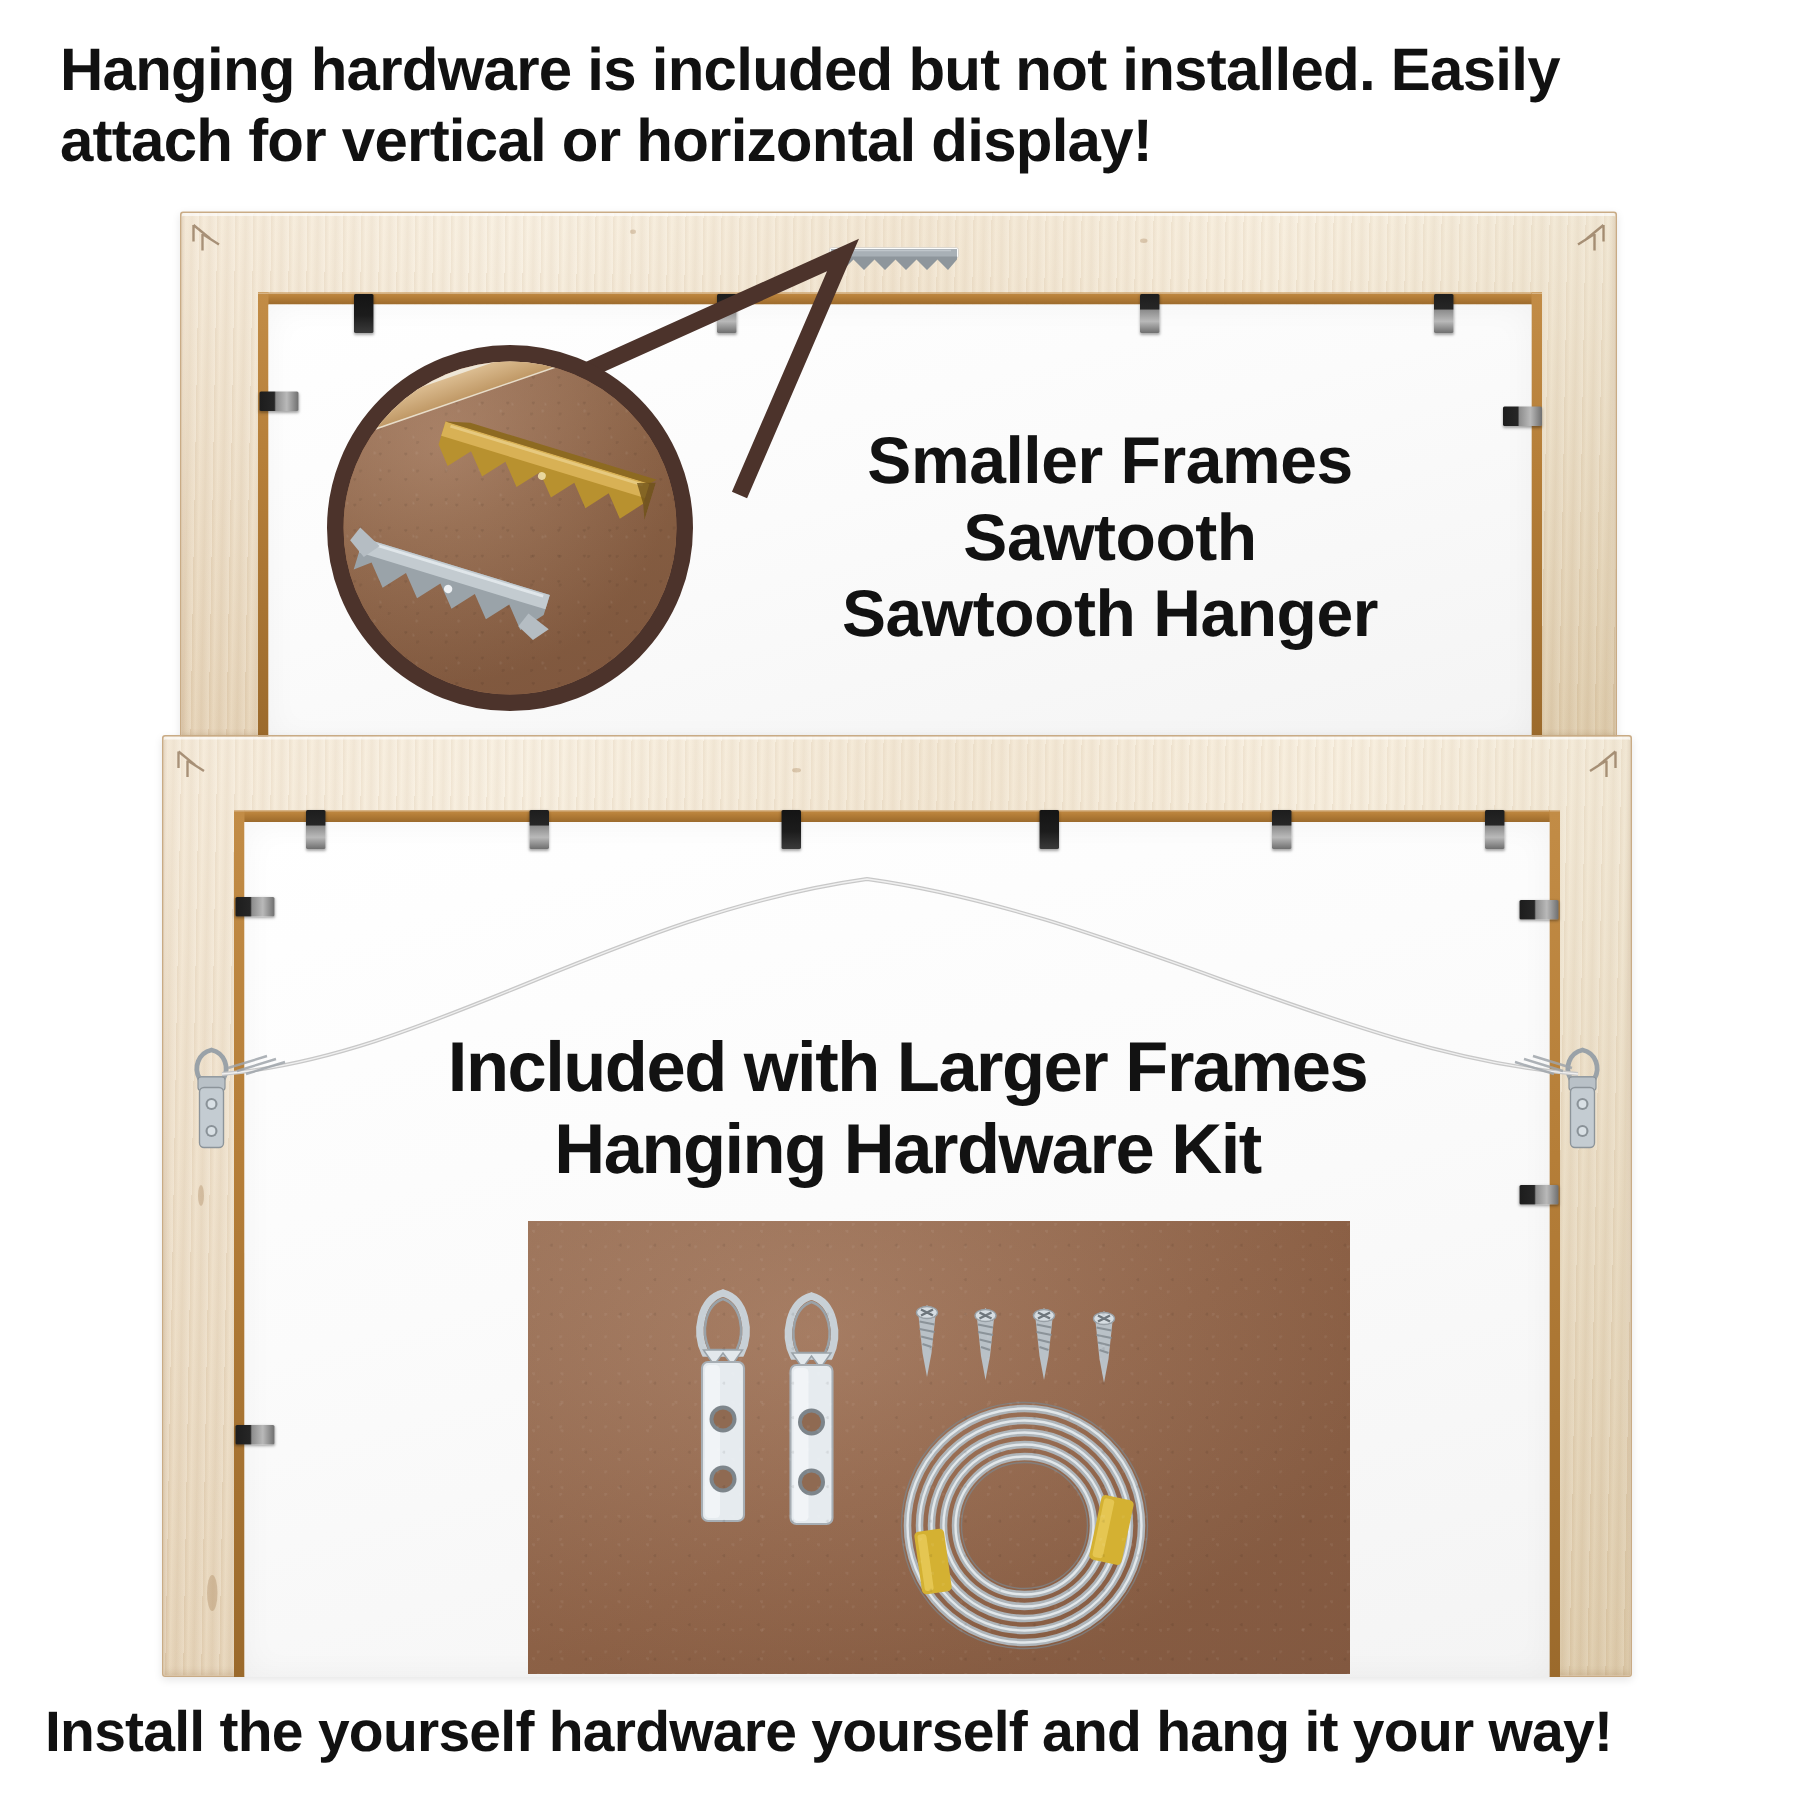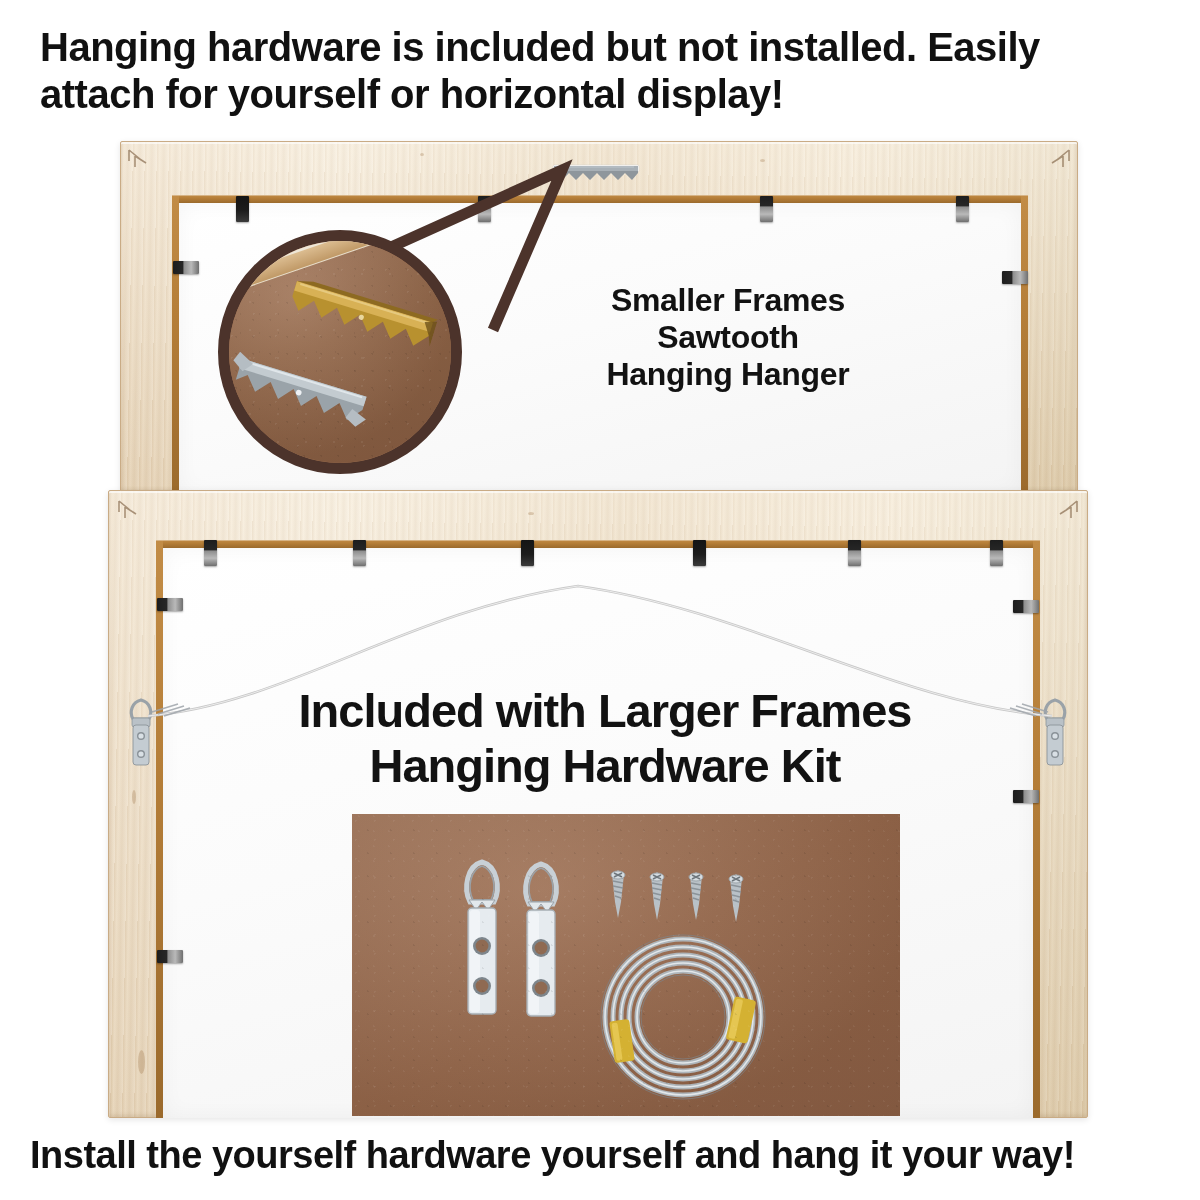--- a/index.html
+++ b/index.html
@@ -238,44 +238,44 @@
 
   
   .overlay-text {
     position: absolute;
     text-align: center;
     color: #121212;
     font-weight: bold;
     line-height: 1.16;
   }
   #upper-overlay {
-    left: 458px;
+    left: 470px;
     top: 282px;
     width: 540px;
-    font-size: 32px;
+    font-size: 44px;
     letter-spacing: -0.3px;
   }
   #upper-overlay span { display: block; }
   #lower-overlay {
     left: 150px;
     top: 684px;
     width: 910px;
     font-size: 47px;
     letter-spacing: -1px;
   }
   #lower-overlay span { display: block; }
 </style>
 </head>
 <body>
 
 <div id="page">
 
   <div class="caption" id="headline">
     <span class="l1">Hanging hardware is included but not installed. Easily</span>
-    <span class="l2">attach for yourself or horizontal display!</span>
+    <span class="l2">attach for vertical or horizontal display!</span>
   </div>
 
   <div class="frame" id="upper-frame" style="left:120px; top:141px; width:958px; height:352px;">
     <div class="frame-wood"></div>
 
     <div class="corner-mark" style="left:6px; top:6px;">
       <svg viewBox="0 0 34 30">
           <path d="M3 3 L14 12 M3 3 L3 14 M9 9 L20 16 M9 9 L9 20" stroke="#6b4a2a" stroke-width="1.6" fill="none"></path>
         </svg>
     </div>
@@ -311,21 +311,21 @@
         <path d="M2 3 L86 3 L86 8 L4 8 Z" fill="#a8b0b6"></path>
         <path d="M6 4 L82 4" stroke="#c9d0d5" stroke-width="1" opacity="0.7"></path>
       </svg>
     </div>
 
   </div>
 
   <div class="overlay-text" id="upper-overlay">
     <span>Smaller Frames</span>
     <span>Sawtooth</span>
-    <span>Hanging Hanger</span>
+    <span>Sawtooth Hanger</span>
   </div>
 
   <svg id="magnifier-leader" style="position:absolute; left:0; top:0; width:1200px; height:1200px;" viewBox="0 0 1200 1200">
     <path d="M238 316 L562 170 L493 330" stroke="#4c332b" stroke-width="11" fill="none" stroke-linejoin="miter" stroke-linecap="butt"></path>
   </svg>
 
   <div id="magnifier-callout">
     <div id="magnifier-circle">
       <div class="mag-board"></div>
       <div class="mag-white-band"></div>

